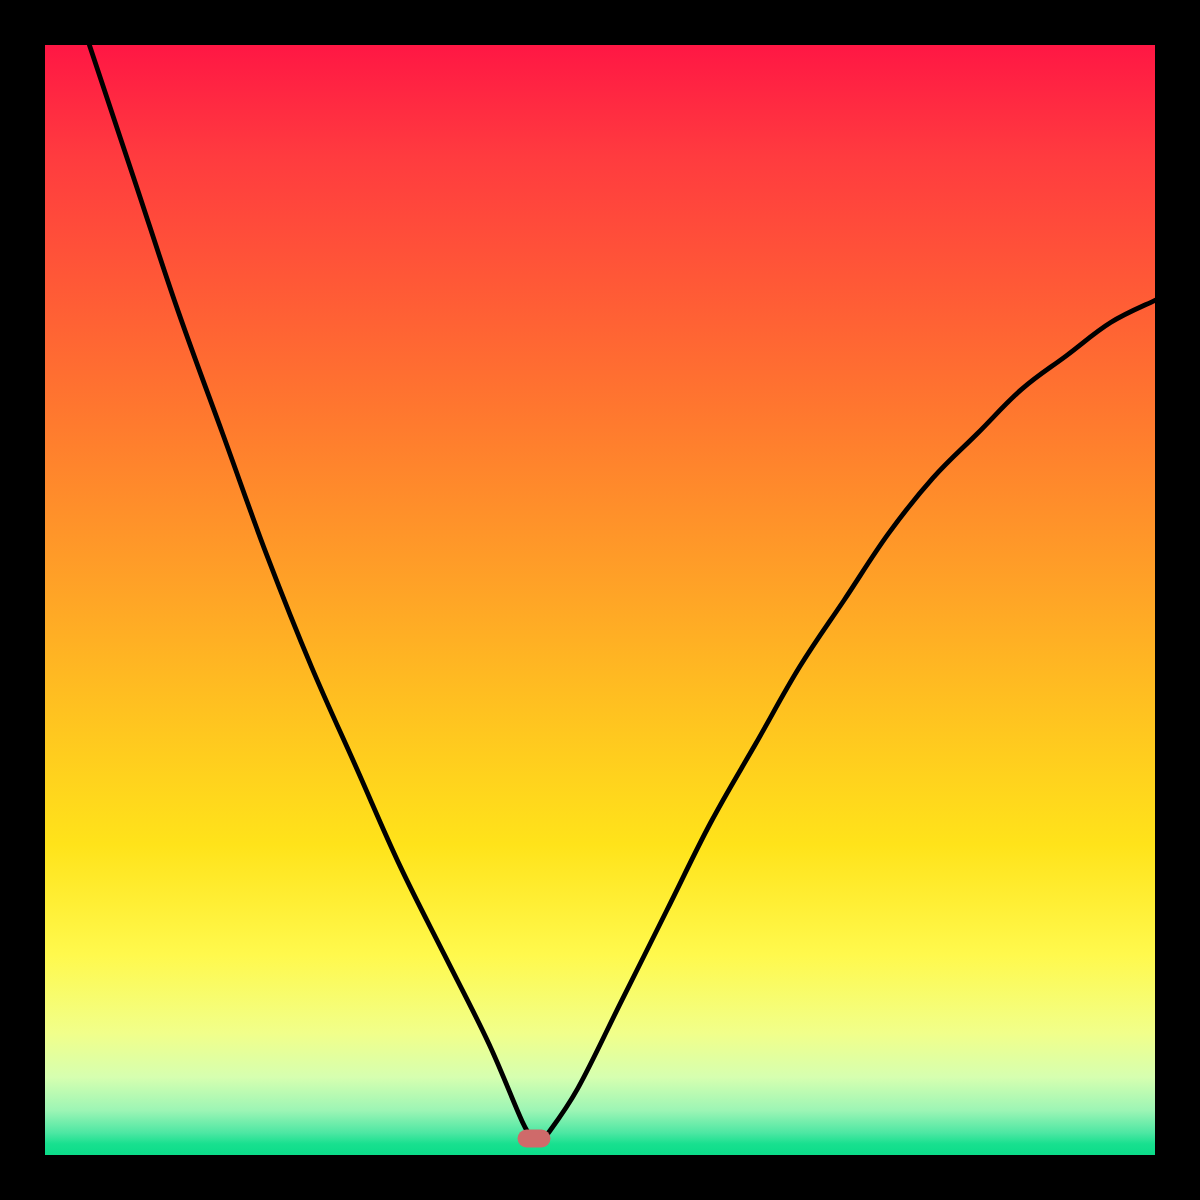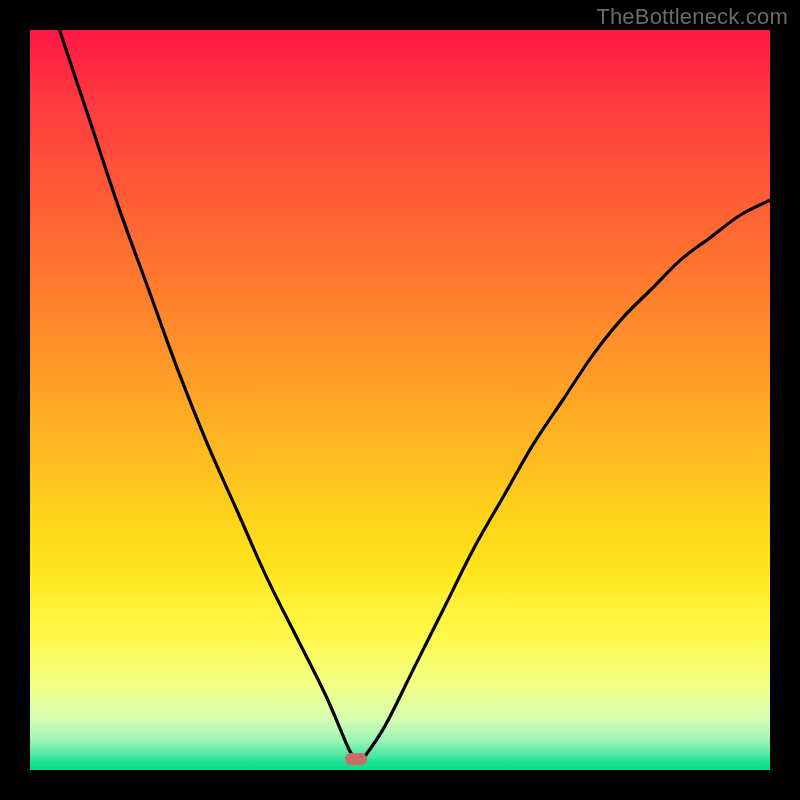--- a/index.html
+++ b/index.html
@@ -65,21 +65,20 @@
     height: 12px;
     border-radius: 6px;
     background: #cf6a6a;
     transform: translate(-50%, -50%);
   }
 </style>
 </head>
 <body>
 
 <div class="frame">
-  <div class="watermark">TheBottleneck.com</div>
 
   <div class="plot-area">
     <svg class="curves" viewBox="0 0 740 740" preserveAspectRatio="none">
       <path d="M 29.6 0.0 C 34.9 16.0, 48.5 56.8, 59.2 88.8 C 69.9 120.8, 78.1 147.0, 88.8 177.6 C 99.5 208.2, 107.7 229.7, 118.4 259.0 C 129.1 288.3, 137.3 312.4, 148.0 340.4 C 158.7 368.4, 166.9 389.1, 177.6 414.4 C 188.3 439.7, 196.5 457.0, 207.2 481.0 C 217.9 505.0, 226.1 525.0, 236.8 547.6 C 247.5 570.2, 255.7 585.5, 266.4 606.8 C 277.1 628.1, 286.7 646.0, 296.0 666.0 C 305.3 686.0, 312.9 706.5, 318.2 717.8 C 323.5 729.1, 324.3 726.9, 325.6 728.9" fill="none" stroke="#000" stroke-width="3.2" stroke-linecap="round"></path>
       <path d="M 333.0 728.9 C 337.0 722.9, 345.9 712.3, 355.2 695.6 C 364.5 679.0, 374.1 657.7, 384.8 636.4 C 395.5 615.1, 403.7 598.5, 414.4 577.2 C 425.1 555.9, 433.3 538.0, 444.0 518.0 C 454.7 498.0, 462.9 484.8, 473.6 466.2 C 484.3 447.6, 492.5 431.7, 503.2 414.4 C 513.9 397.1, 522.1 386.0, 532.8 370.0 C 543.5 354.0, 551.7 340.3, 562.4 325.6 C 573.1 310.9, 581.3 300.6, 592.0 288.6 C 602.7 276.6, 610.9 269.7, 621.6 259.0 C 632.3 248.3, 640.5 238.7, 651.2 229.4 C 661.9 220.1, 670.1 215.2, 680.8 207.2 C 691.5 199.2, 699.7 191.7, 710.4 185.0 C 721.1 178.3, 734.7 172.9, 740.0 170.2" fill="none" stroke="#000" stroke-width="3.2" stroke-linecap="round"></path>
     </svg>
     <div class="marker" style="left: 325.6px; top: 728.9px; background: rgb(207, 106, 106);"></div>
   </div>
 </div>
 

